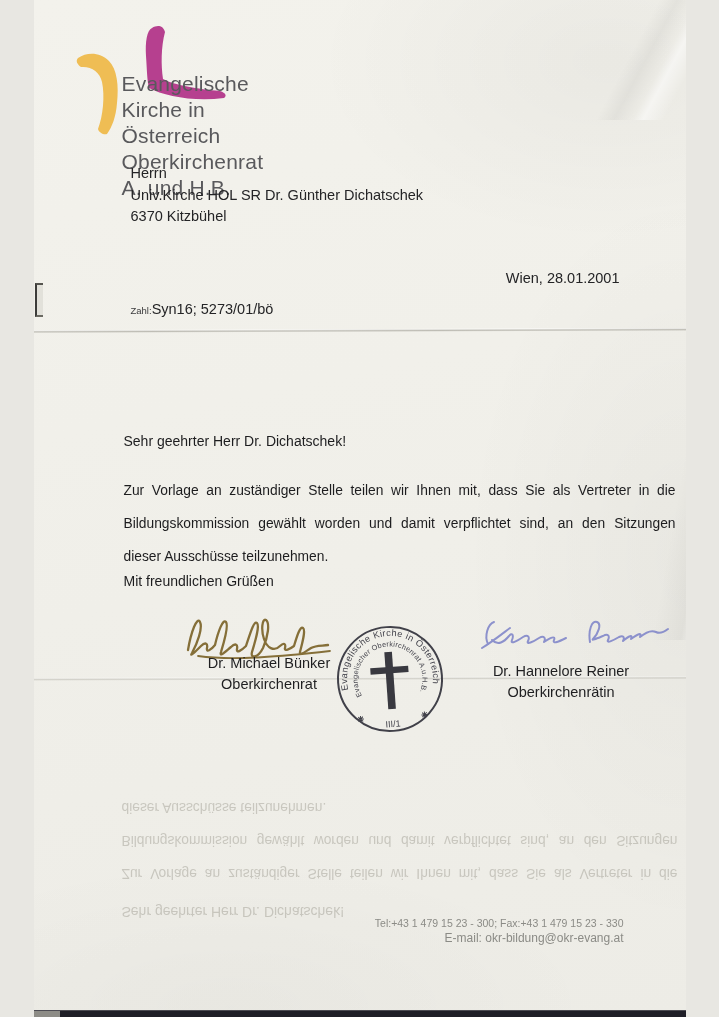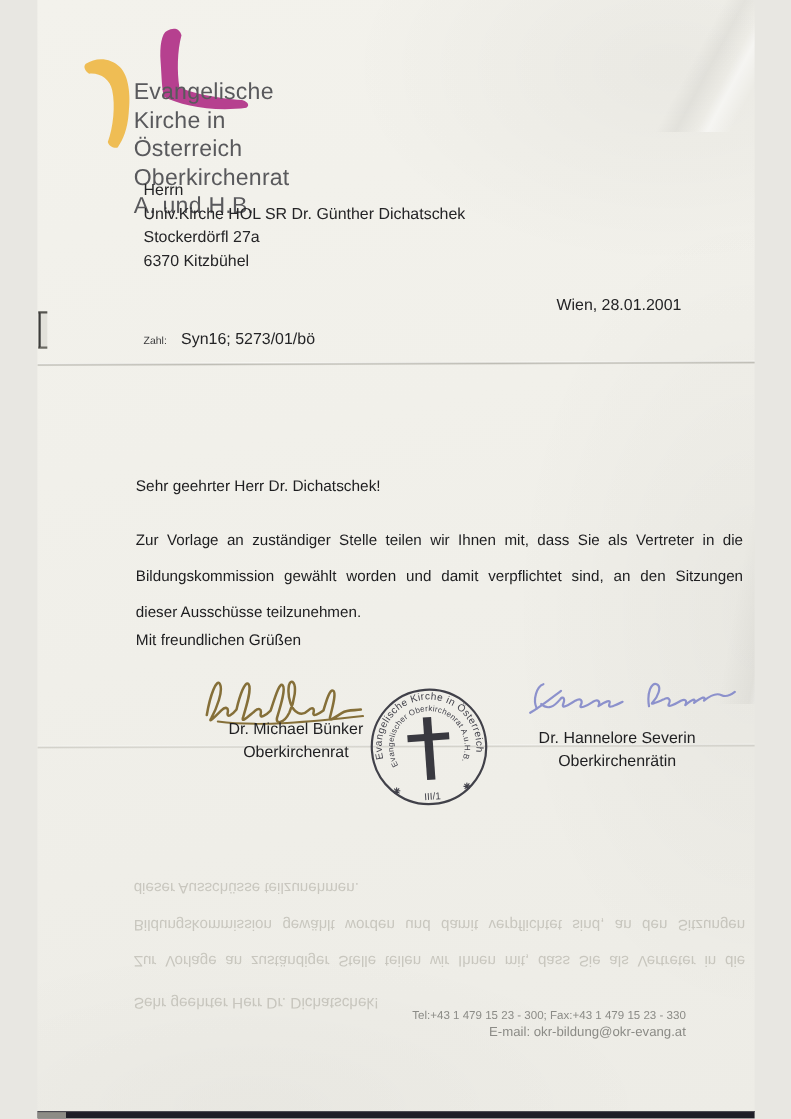--- a/index.html
+++ b/index.html
@@ -34,21 +34,21 @@
   .letterhead{position:absolute;left:0;top:0;}
   .logo{position:absolute;left:36px;top:16px;}
   .org{position:absolute;left:88px;top:71px;font-size:21px;line-height:26px;color:#59595c;letter-spacing:0.2px;}
 
   .recipient{position:absolute;left:97px;top:163px;font-size:14.5px;line-height:21.5px;color:#242426;}
 
   .dateline{position:absolute;right:66px;top:270px;font-size:14.5px;color:#242426;}
 
   .refline{position:absolute;left:97px;top:300px;}
   .ref-label{font-size:9.5px;color:#3a3a3c;vertical-align:baseline;}
-  .ref-value{font-size:14.5px;color:#242426;margin-left:13px;}
+  .ref-value{font-size:14.5px;color:#242426;}
 
   .salutation{position:absolute;left:90px;top:433px;font-size:14px;color:#1d1d1f;}
 
   .paragraph{position:absolute;left:90px;top:474px;width:552px;}
   .body-line{font-size:13.8px;line-height:33px;color:#1d1d1f;}
   .body-line.just{text-align:justify;text-align-last:justify;}
 
   .closing{position:absolute;left:90px;top:573px;font-size:14px;color:#1d1d1f;}
 
   .sig{position:absolute;}
@@ -87,21 +87,20 @@
     </svg>
     <div class="org">
       <div>Evangelische Kirche in Österreich</div>
       <div>Oberkirchenrat A. und H.B.</div>
     </div>
   </header>
 
   <div class="recipient">
     <div>Herrn</div>
     <div>Univ.Kirche HOL SR Dr. Günther Dichatschek</div>
-    <div>Stockerdörfl 27a</div>
     <div>6370 Kitzbühel</div>
   </div>
 
   <div class="dateline">Wien, 28.01.2001</div>
 
   <div class="refline">
     <span class="ref-label">Zahl:</span><span class="ref-value">Syn16; 5273/01/bö</span>
   </div>
 
   <div class="salutation">Sehr geehrter Herr Dr. Dichatschek!</div>
@@ -154,21 +153,21 @@
   <svg class="sig sig-right" width="200" height="48" viewBox="0 0 200 48">
     <g fill="none" stroke="#7c82c8" stroke-width="2" stroke-linecap="round" stroke-linejoin="round" opacity="0.85">
       <path d="M 10,36 C 6,28 10,16 16,14"></path>
       <path d="M 4,40 C 14,34 24,26 32,20"></path>
       <path d="M 14,32 C 20,38 26,34 31,28 C 34,24 36,27 34,32 C 32,37 39,33 45,29 C 50,26 52,29 50,33 C 48,37 55,34 61,30 C 66,27 68,30 66,34 C 72,30 78,27 76,32 C 74,37 82,33 88,30"></path>
       <path d="M 112,34 C 110,22 114,12 119,14 C 124,16 120,26 115,31 C 113,33 120,30 125,28 C 130,25 132,28 130,32 C 128,36 136,32 141,29 C 145,27 147,29 145,33 C 151,28 155,26 153,31 C 160,26 164,24 162,29 C 168,24 174,22 178,24 C 182,26 186,24 190,21"></path>
     </g>
   </svg>
 
   <div class="sig-block right">
-    <div>Dr. Hannelore Severin</div>
+    <div>Dr. Hannelore Reiner</div>
     <div>Oberkirchenrätin</div>
   </div>
 
   <div class="bleedthrough" aria-hidden="true">
     <div class="bt-salutation">Sehr geehrter Herr Dr. Dichatschek!</div>
     <div class="body-line just">Zur Vorlage an zuständiger Stelle teilen wir Ihnen mit, dass Sie als Vertreter in die</div>
     <div class="body-line just">Bildungskommission gewählt worden und damit verpflichtet sind, an den Sitzungen</div>
     <div class="body-line">dieser Ausschüsse teilzunehmen.</div>
   </div>
 

